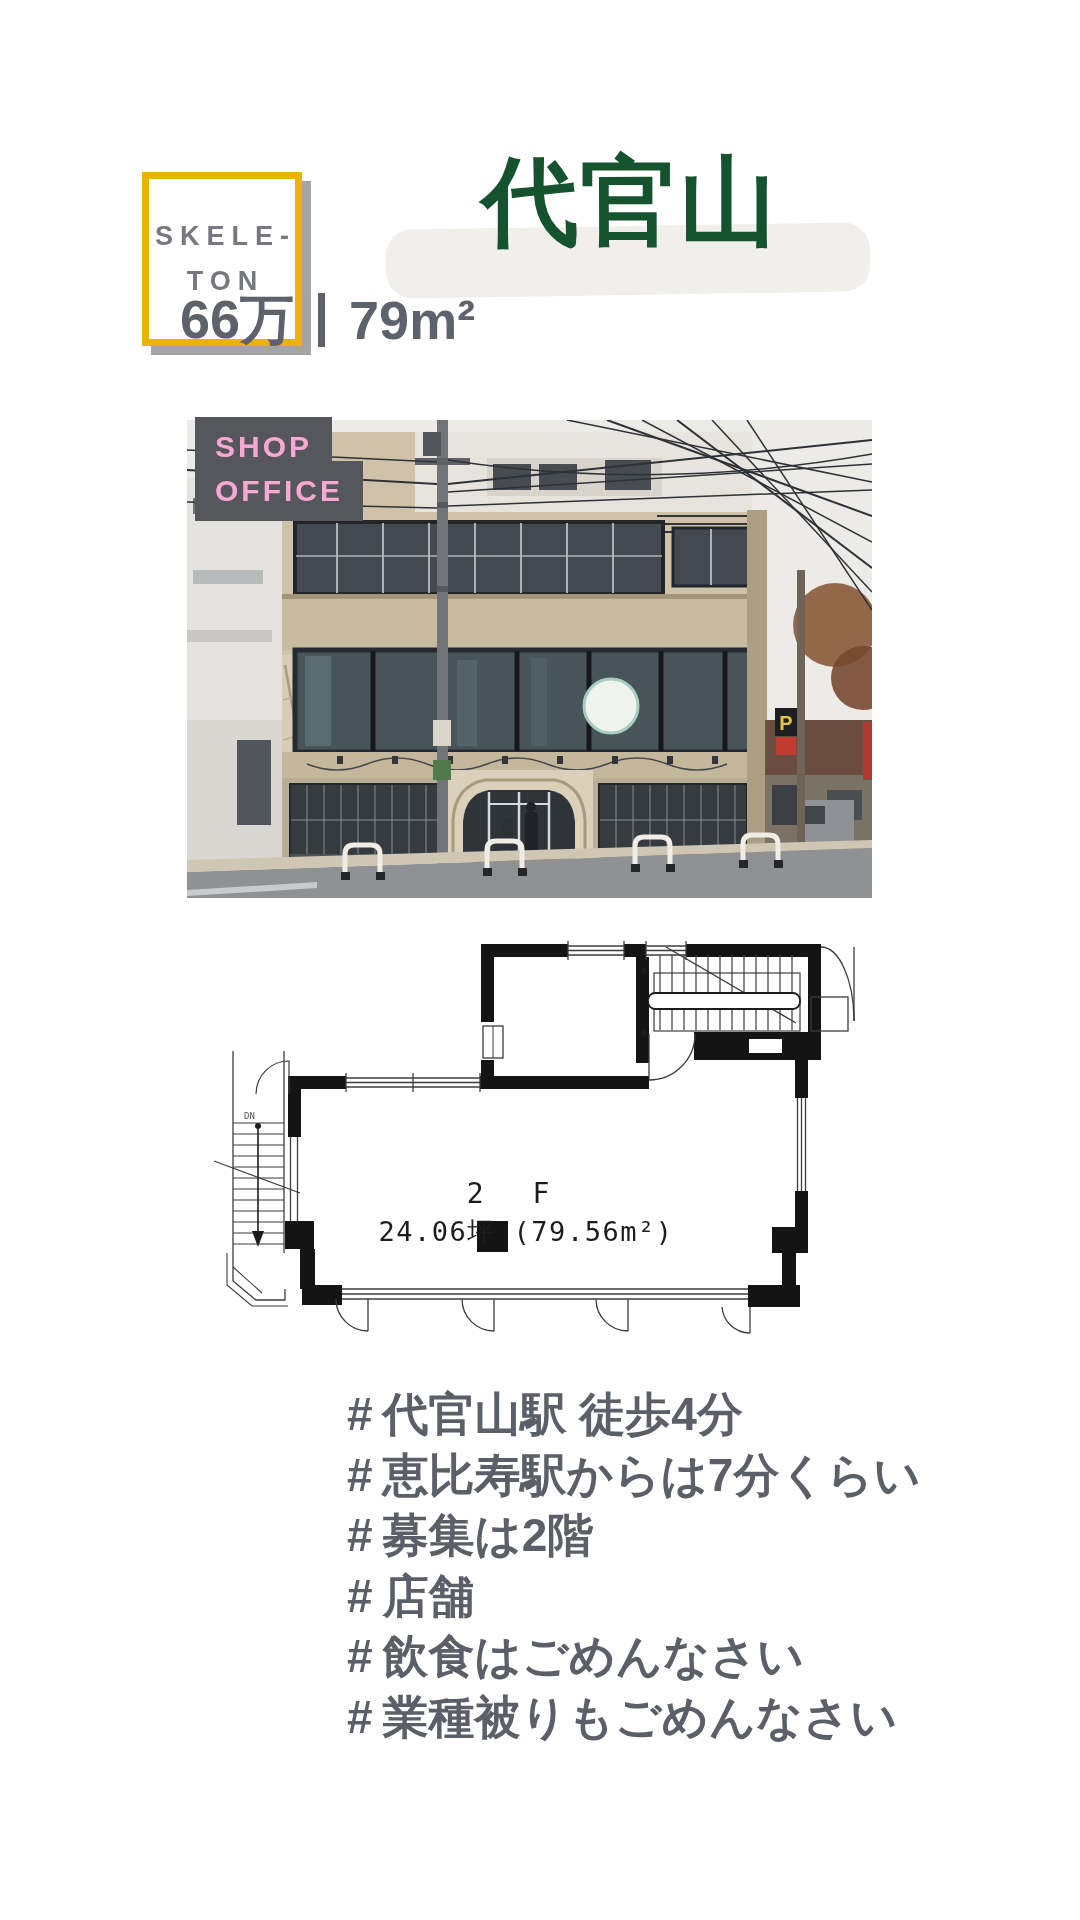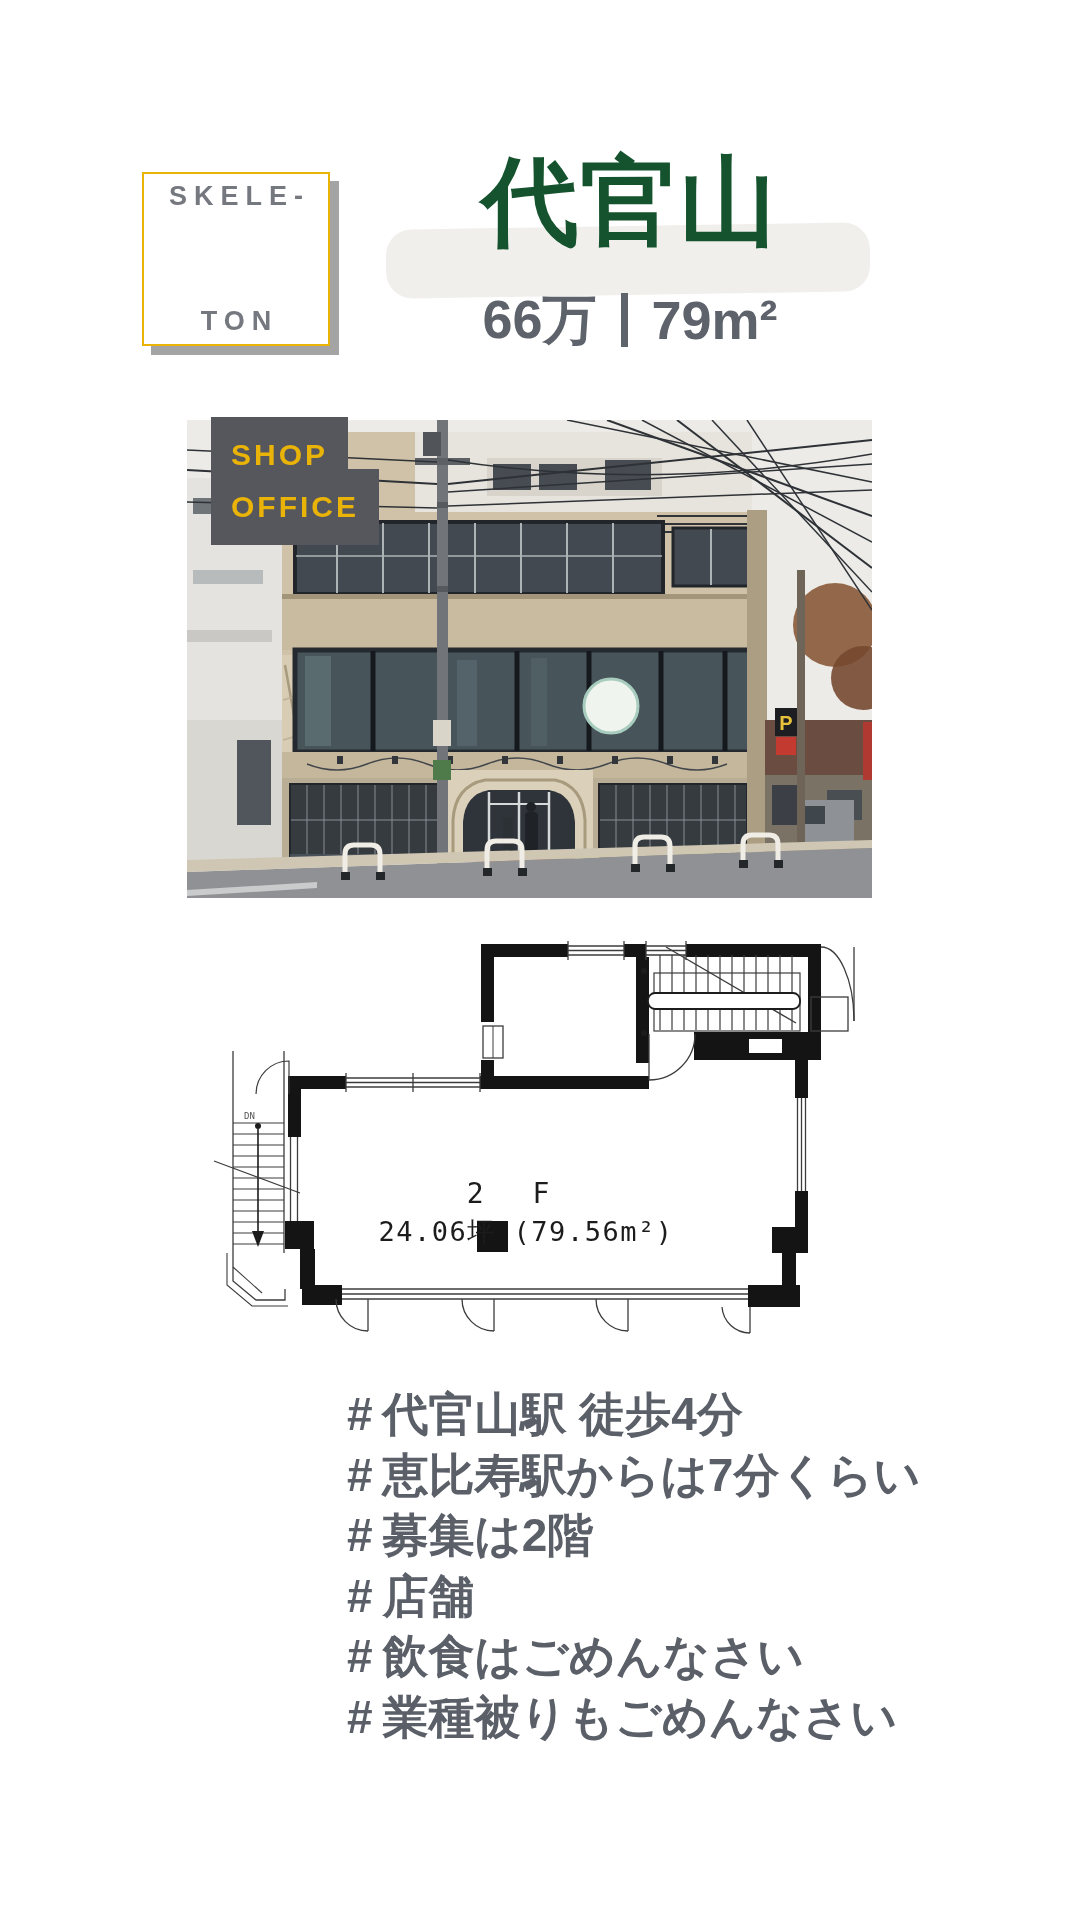--- a/index.html
+++ b/index.html
@@ -2,54 +2,54 @@
 <html><head>
 <meta charset="utf-8">
 <style>
   html,body{margin:0;padding:0;}
   body{
     width:1080px;height:1920px;position:relative;background:#ffffff;
     font-family:"Liberation Sans","DejaVu Sans",sans-serif;overflow:hidden;
   }
   
   .badge{
-    position:absolute;left:142px;top:172px;width:188px;height:174px;
-    background:#ffffff;border:2px solid #eab308;box-sizing:border-box;
+    position:absolute;left:142px;top:172px;width:160px;height:174px;
+    background:#ffffff;border:7px solid #eab308;box-sizing:border-box;
     box-shadow:9px 9px 0 0 #a4a4a4;
-    display:flex;flex-direction:column;align-items:center;justify-content:space-between;
+    display:flex;flex-direction:column;align-items:center;justify-content:center;
   }
   .badge span{
     color:#75787f;font-size:27px;font-weight:700;letter-spacing:7px;
     line-height:1.65;text-indent:7px;
   }
   
   .highlight{
     position:absolute;left:386px;top:226px;width:484px;height:69px;
     background:#f0efeb;border-radius:26px;transform:rotate(-0.9deg);
   }
   .title{
     position:absolute;left:180px;top:138px;width:900px;text-align:center;
     font-size:97px;font-weight:800;color:#14532d;letter-spacing:2px;
   }
   .subtitle{
     position:absolute;left:180px;top:288px;width:900px;height:64px;
-    display:flex;align-items:center;justify-content:center;
+    display:flex;align-items:center;
     color:#5e626b;font-size:54px;font-weight:800;
   }
   .subtitle .vbar{width:7px;height:54px;background:#5e626b;margin:0 24px;}
   
   .photo{position:absolute;left:187px;top:420px;width:685px;height:478px;}
   .photo svg{position:absolute;left:0;top:0;}
   .tag{
     position:absolute;left:8px;height:52px;line-height:52px;
-    background:#55575c;color:#eab308;font-size:30px;font-weight:700;
-    letter-spacing:3px;padding:12px 20px;white-space:nowrap;margin-left:16px;
+    background:#55575c;color:#f9a8d4;font-size:30px;font-weight:700;
+    letter-spacing:3px;padding:4px 20px;white-space:nowrap;
   }
   .tag-shop{top:-3px;}
-  .tag-office{top:49px;}
+  .tag-office{top:41px;}
   
   .plan{position:absolute;left:148px;top:933px;width:770px;height:415px;}
   .plan text{fill:#1c1c1c;font-family:"DejaVu Sans Mono","Liberation Mono",monospace;}
   .plan .t-floor{font-size:28px;letter-spacing:16px;}
   .plan .t-area{font-size:27px;letter-spacing:1.5px;}
   .plan .t-dn{font-size:9px;letter-spacing:0;fill:#555;}
   
   .hashtags{
     position:absolute;left:347px;top:1384px;list-style:none;margin:0;padding:0;
   }

